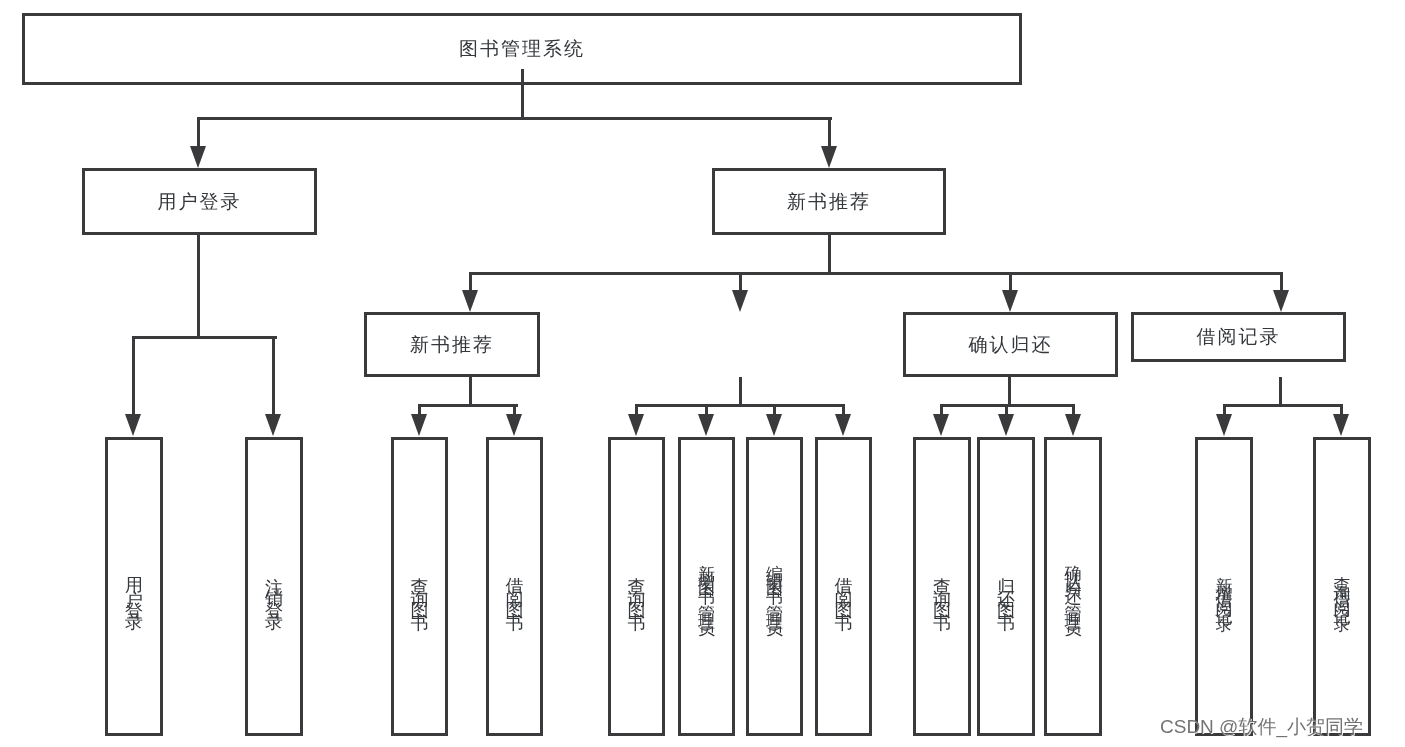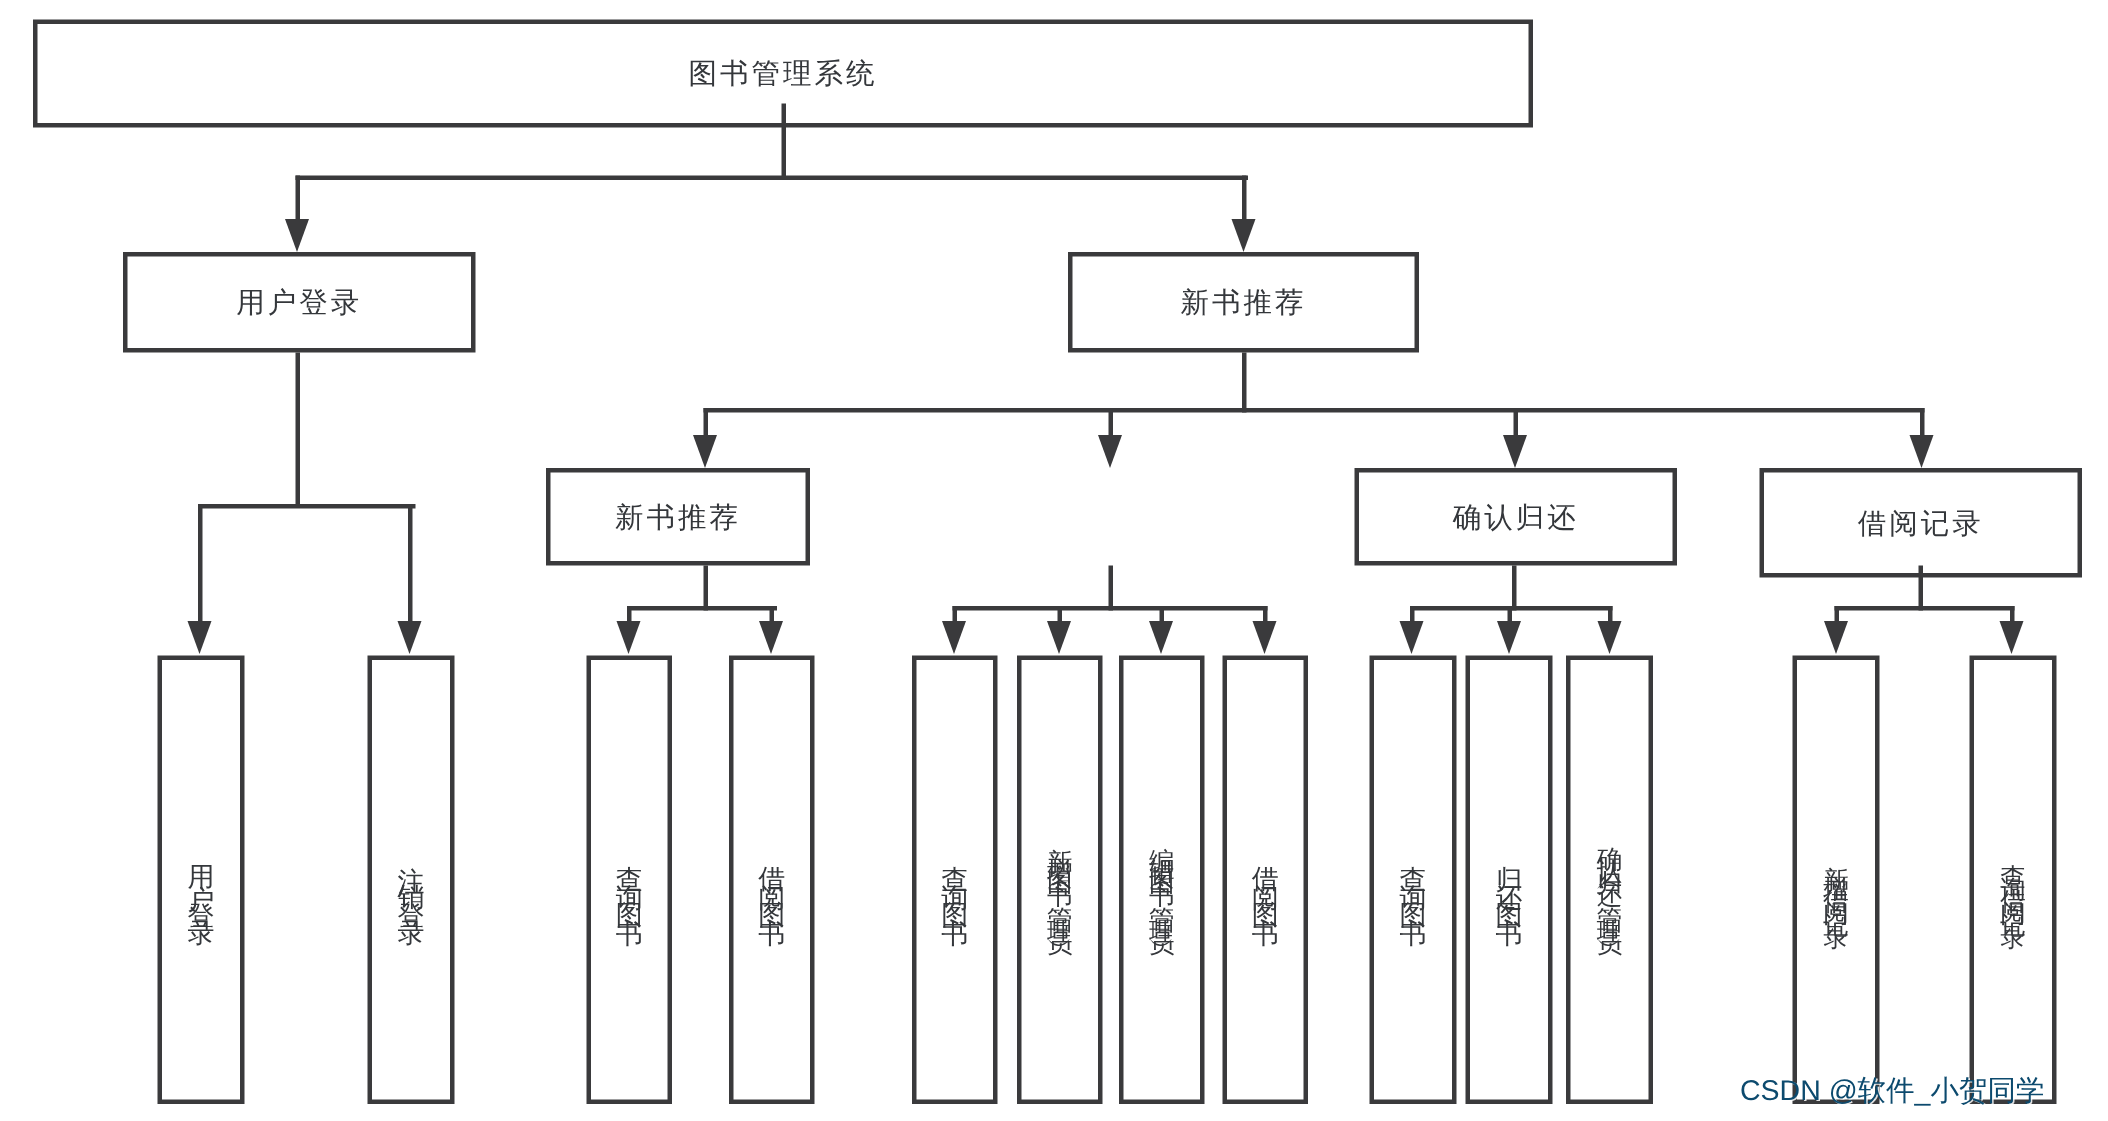--- a/index.html
+++ b/index.html
@@ -44,21 +44,21 @@
     position:absolute;
     width:0;height:0;
     border-left:8px solid transparent;
     border-right:8px solid transparent;
     border-top:22px solid #3a3a3c;
   }
   .watermark{
     position:absolute;
     left:1160px;top:714px;
     font-size:19px;
-    color:#0c4a6e;
+    color:#737373;
     white-space:nowrap;
     z-index:5;
     text-shadow:1px 1px 0 rgba(255,255,255,.85);
   }
 </style>
 </head>
 <body>
 
 <div id="stage">
 
@@ -97,21 +97,21 @@
   <div class="arrow" style="left:732px;top:290px"></div>
   <div class="arrow" style="left:1002px;top:290px"></div>
   <div class="arrow" style="left:1273px;top:290px"></div>
 
   <div class="box h" style="left:364px;top:312px;width:176px;height:65px">
     <span>新书推荐</span>
   </div>
   <div class="box h" style="left:903px;top:312px;width:215px;height:65px">
     <span>确认归还</span>
   </div>
-  <div class="box h" style="left:1173px;top:312px;width:215px;height:73px">
+  <div class="box h" style="left:1131px;top:312px;width:215px;height:50px">
     <span>借阅记录</span>
   </div>
 
   <div class="line" style="left:469px;top:377px;width:3px;height:30px"></div>
   <div class="line" style="left:418px;top:404px;width:100px;height:3px"></div>
   <div class="line" style="left:418px;top:404px;width:3px;height:14px"></div>
   <div class="line" style="left:513px;top:404px;width:3px;height:14px"></div>
   <div class="arrow" style="left:411px;top:414px"></div>
   <div class="arrow" style="left:506px;top:414px"></div>
 

